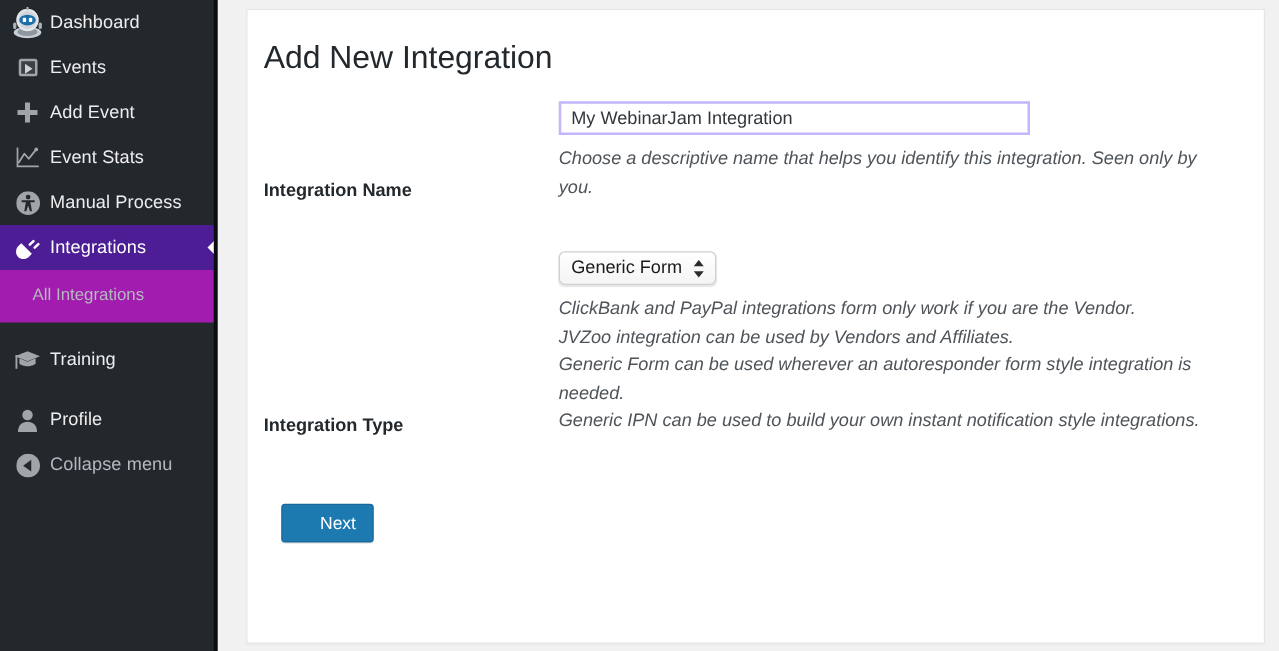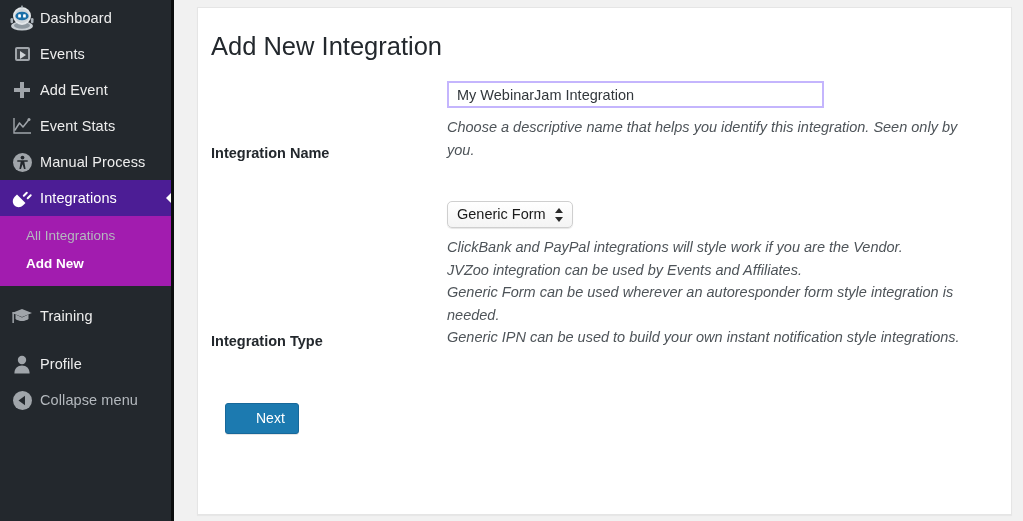--- a/index.html
+++ b/index.html
@@ -317,21 +317,20 @@
           <path d="M3.5 18.5 C6 21 10 20.5 12.2 18.3 L14.5 16 L6 7.5 L3.7 9.8 C1.5 12 1 16 3.5 18.5 Z" fill="#ffffff"></path>
           <rect x="13.3" y="4.2" width="2" height="6.2" rx="1" fill="#ffffff" transform="rotate(45 14.3 7.3)"></rect>
           <rect x="17.2" y="6.6" width="2" height="6.2" rx="1" fill="#ffffff" transform="rotate(45 18.2 9.7)"></rect>
         </svg>
       </span>
       <span class="mi-label">Integrations</span>
     </div>
 
     <div class="submenu">
       <div class="submenu-item">All Integrations</div>
-      <div class="submenu-item current">Add New</div>
     </div>
 
     <div class="menu-gap"></div>
 
     <div class="menu-item">
       <span class="mi-icon">
         <svg width="22" height="20" viewBox="0 0 22 20">
           <path d="M11 3 L21 7 L11 11 L1 7 Z" fill="#a0a5aa"></path>
           <path d="M4.5 8.6 L4.5 13 C4.5 13 7 15 11 15 C15 15 17.5 13 17.5 13 L17.5 8.6 L11 11.4 Z" fill="#a0a5aa"></path>
           <rect x="1.4" y="6" width="1.5" height="11" fill="#a0a5aa"></rect>
@@ -383,22 +382,22 @@
         <div class="form-label">Integration Type</div>
         <div class="form-field">
           <div class="select-wrap">
             <span>Generic Form</span>
             <span class="select-arrows">
               <i class="up"></i>
                 <i class="down"></i>
             </span>
           </div>
           <div class="help-text tight">
-            <span class="help-line">ClickBank and PayPal integrations will style work if you are the Vendor.</span>
-            <span class="help-line">JVZoo integration can be used by Events and Affiliates.</span>
+            <span class="help-line">ClickBank and PayPal integrations form only work if you are the Vendor.</span>
+            <span class="help-line">JVZoo integration can be used by Vendors and Affiliates.</span>
             <span class="help-line">Generic Form can be used wherever an autoresponder form style integration is needed.</span>
             <span class="help-line">Generic IPN can be used to build your own instant notification style integrations.</span>
           </div>
         </div>
       </div>
 
       <div class="btn-area">
         <button class="btn-primary">Next</button>
       </div>
 

